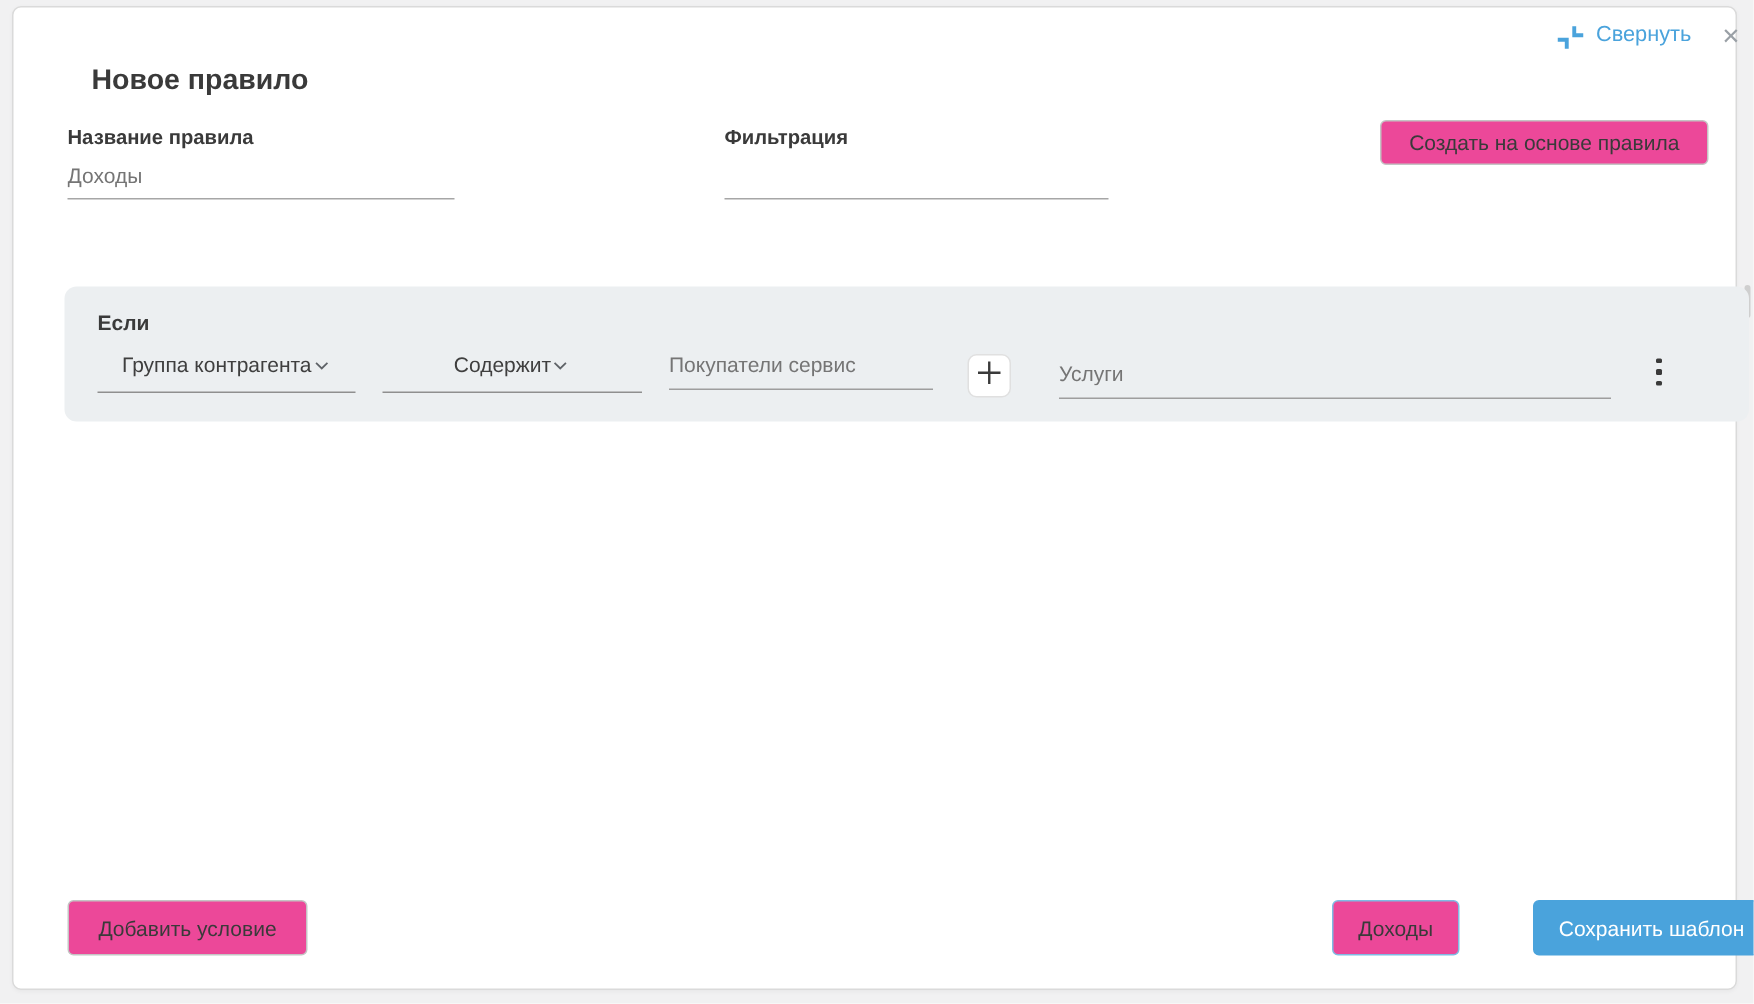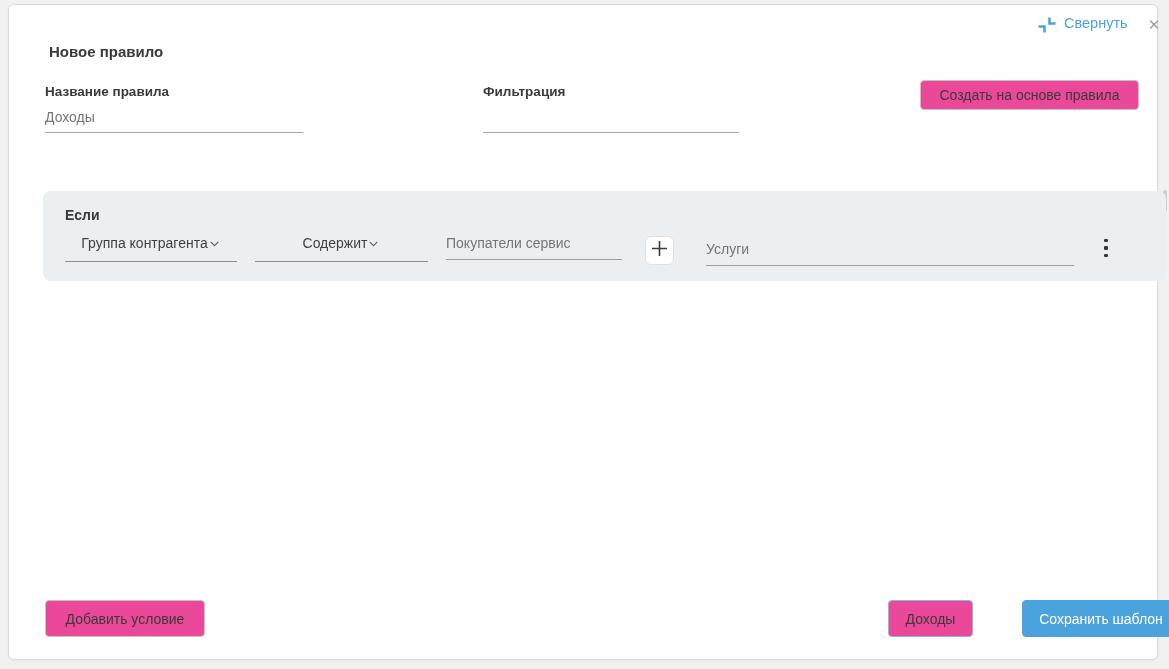--- a/index.html
+++ b/index.html
@@ -39,22 +39,22 @@
     left: 1135px; top: 10px;
     width: 20px; height: 20px;
     color: #9aa0a6;
     font-size: 15px;
     line-height: 20px;
     text-align: center;
     cursor: pointer;
   }
   .page-title {
     position: absolute;
-    left: 40px; top: 38px;
-    font-size: 15px;
+    left: 52px; top: 38px;
+    font-size: 19px;
     font-weight: bold;
     color: #3a3a3a;
   }
   .field-label {
     position: absolute;
     font-size: 13.5px;
     font-weight: bold;
     color: #3a3a3a;
   }
   .uline-input {

